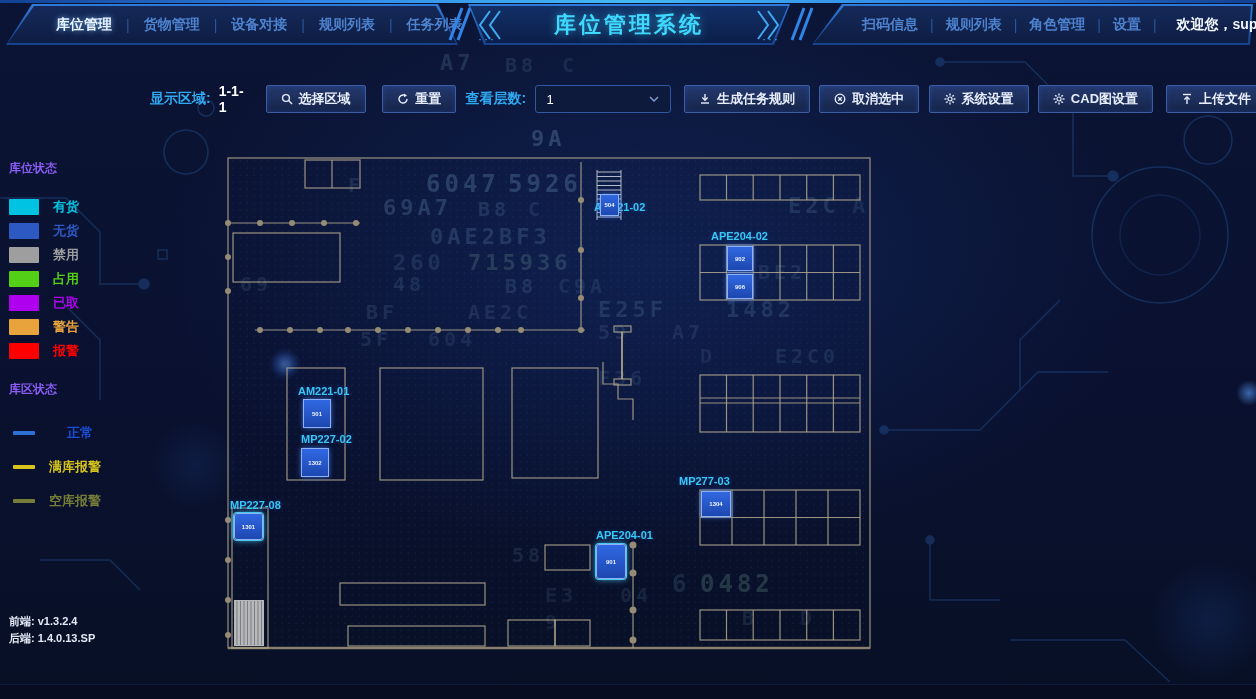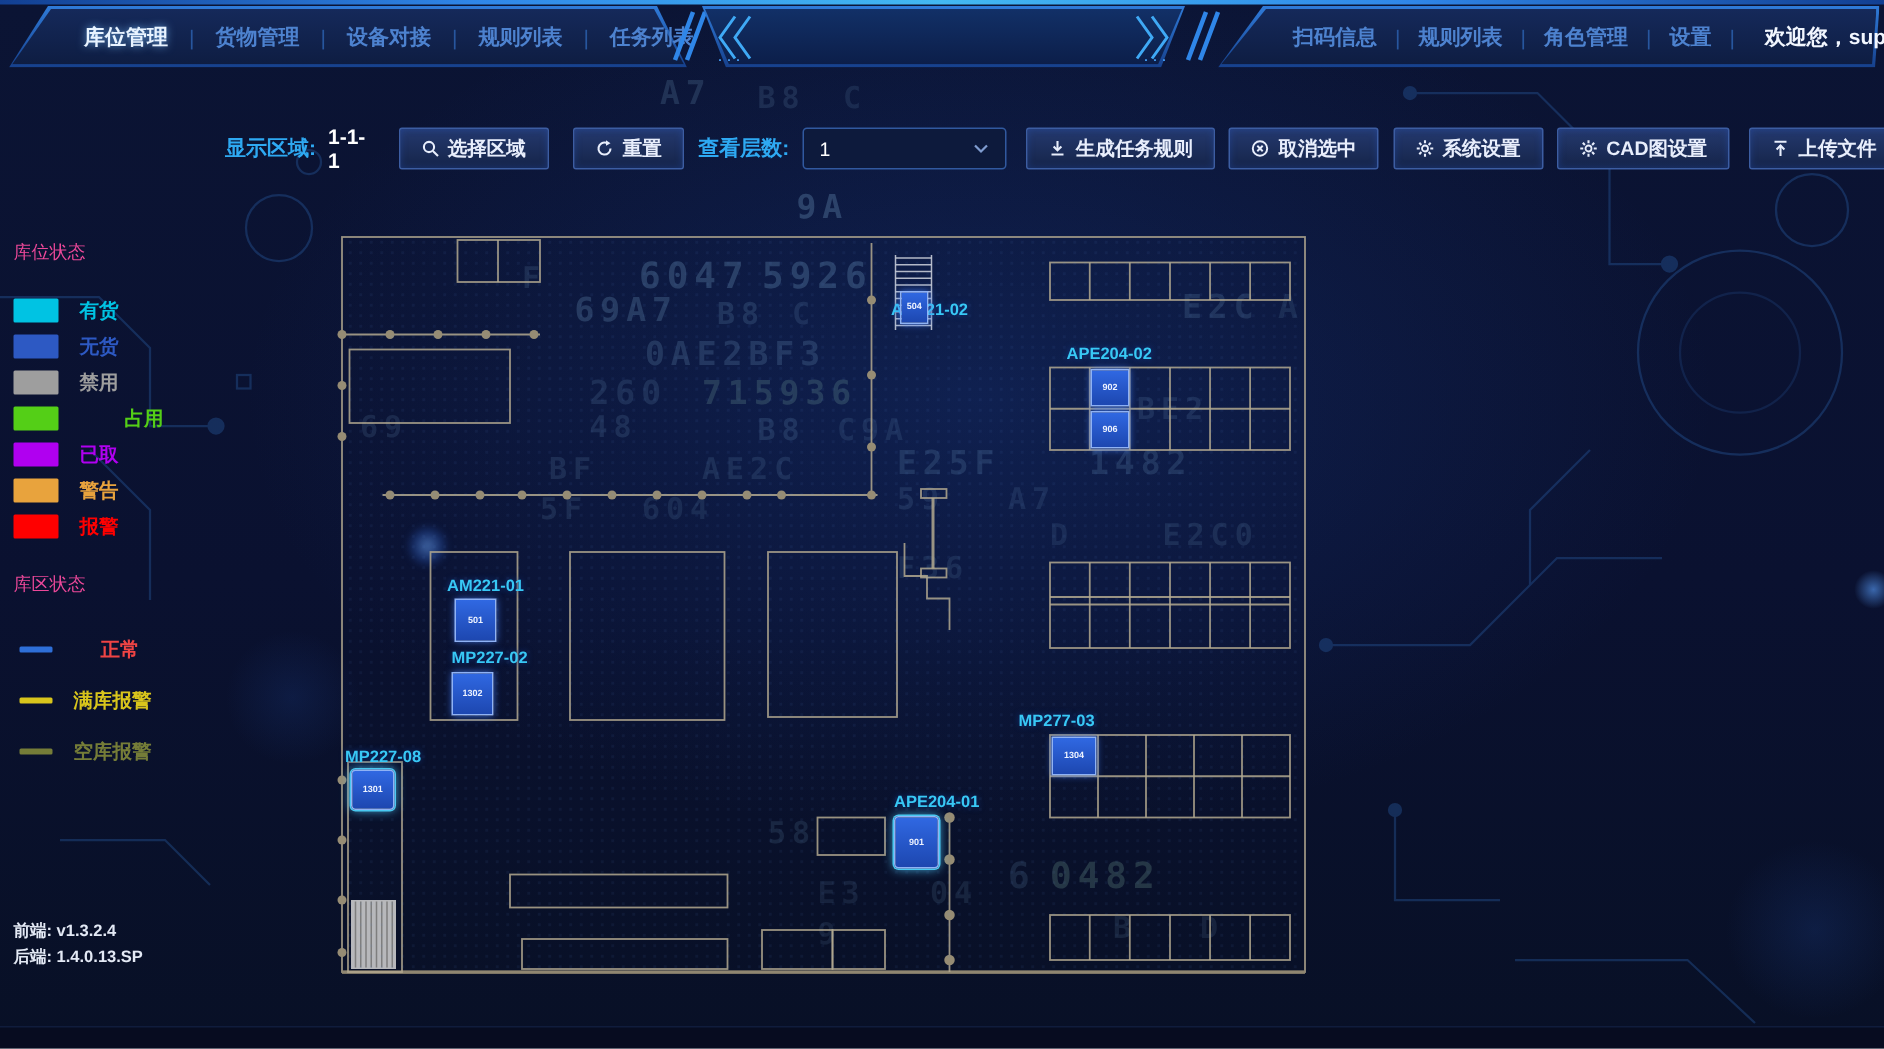--- a/index.html
+++ b/index.html
@@ -57,21 +57,21 @@
     background:linear-gradient(180deg,#24396e,#152449); border:1px solid #3c5da2; border-radius:2px;
     color:#e8eefc; font-size:13px; font-weight:bold; cursor:pointer; white-space:nowrap;
     box-shadow:0 0 5px rgba(40,90,200,.35) inset; }
   .btn svg { flex:0 0 auto; }
   .sel { display:flex; align-items:center; justify-content:space-between; width:145px; height:28px; padding:0 10px;
     background:#0d1a3c; border:1px solid #31599f; border-radius:3px; color:#fff; font-size:13px; cursor:pointer; }
   .sp { width:14px; } .sp-l { width:18px; } .sp-s { width:10px; }
 
   
   .legend { position:absolute; left:9px; top:160px; z-index:5; }
-  .lg-title { font-size:12px; font-weight:normal; color:#ec4899; margin-bottom:4px; }
+  .lg-title { font-size:12px; font-weight:bold; color:#8b5cf6; margin-bottom:4px; }
   .lg-row { display:flex; align-items:center; height:24px; }
   .lg-swatch { width:30px; height:16px; border-radius:1px; margin-right:14px; }
   .lg-label { font-size:13px; font-weight:bold; }
   .lg-line { width:22px; height:4px; border-radius:1px; margin:0 14px 0 4px; }
   .lg-gap { height:14px; } .lg-gap2 { height:18px; }
   .zone-row { display:flex; align-items:center; height:34px; }
 
   
   .version { position:absolute; left:9px; top:613px; z-index:5; font-size:11px; font-weight:bold; color:#e3e9f5; line-height:17px; }
 
@@ -185,20 +185,21 @@
 
   <div class="hp hp-center">
     <div class="hp-border"></div>
     <div class="hp-fill" style="background:linear-gradient(180deg,#123067,#0c1e49);"></div>
     <svg style="position:absolute;left:8px;top:6px;" width="26" height="30" viewBox="0 0 26 30">
       <path d="M14,1 L4,15 L14,29 M24,1 L14,15 L24,29" stroke="#3fa9f5" stroke-width="2" fill="none"></path>
     </svg>
     <svg style="position:absolute;right:8px;top:6px;" width="26" height="30" viewBox="0 0 26 30">
       <path d="M12,1 L22,15 L12,29 M2,1 L12,15 L2,29" stroke="#3fa9f5" stroke-width="2" fill="none"></path>
     </svg>
+    <div class="app-title">库位管理系统</div>
   </div>
   <span class="dots3" style="left:478px; top:32px;">···</span>
   <span class="dots3" style="left:762px; top:32px;">···</span>
 
   <svg class="hdr-deco hd2" viewBox="0 0 40 36">
     <path d="M18,2 L6,34 M26,2 L14,34" stroke="#2f86e8" stroke-width="3" fill="none"></path>
   </svg>
 
   <div class="hp hp-right">
     <div class="hp-border"></div>
@@ -319,40 +320,40 @@
   <div class="lg-row">
     <span class="lg-swatch" style="background: rgb(45, 89, 195);"></span>
     <span class="lg-label" style="color: rgb(45, 89, 195);">无货</span>
   </div>
   <div class="lg-row">
     <span class="lg-swatch" style="background: rgb(158, 158, 158);"></span>
     <span class="lg-label" style="color: rgb(158, 158, 158);">禁用</span>
   </div>
   <div class="lg-row">
     <span class="lg-swatch" style="background: rgb(84, 207, 23);"></span>
-    <span class="lg-label" style="color: rgb(84, 207, 23); margin-left: 30px;">占用</span>
+    <span class="lg-label" style="color: rgb(84, 207, 23);">占用</span>
   </div>
   <div class="lg-row">
     <span class="lg-swatch" style="background: rgb(176, 0, 240);"></span>
     <span class="lg-label" style="color: rgb(176, 0, 240);">已取</span>
   </div>
   <div class="lg-row">
     <span class="lg-swatch" style="background: rgb(232, 163, 61);"></span>
     <span class="lg-label" style="color: rgb(232, 163, 61);">警告</span>
   </div>
   <div class="lg-row">
     <span class="lg-swatch" style="background: rgb(255, 0, 0);"></span>
     <span class="lg-label" style="color: rgb(255, 0, 0);">报警</span>
   </div>
   <div class="lg-gap2"></div>
   <div class="lg-title">库区状态</div>
   <div class="lg-gap"></div>
   <div class="zone-row">
     <span class="lg-line" style="background: rgb(46, 111, 216);"></span>
-    <span class="lg-label" style="margin-left: 18px; color: #ef4444; text-align: right;">正常</span>
+    <span class="lg-label" style="margin-left: 18px; color: #1d4ed8; text-align: right;">正常</span>
   </div>
   <div class="zone-row">
     <span class="lg-line" style="background: rgb(216, 197, 28);"></span>
     <span class="lg-label" style="color: rgb(216, 197, 28);">满库报警</span>
   </div>
   <div class="zone-row" style="opacity:.75">
     <span class="lg-line" style="background: rgb(153, 161, 60);"></span>
     <span class="lg-label" style="color: rgb(153, 161, 60);">空库报警</span>
   </div>
 </div>

